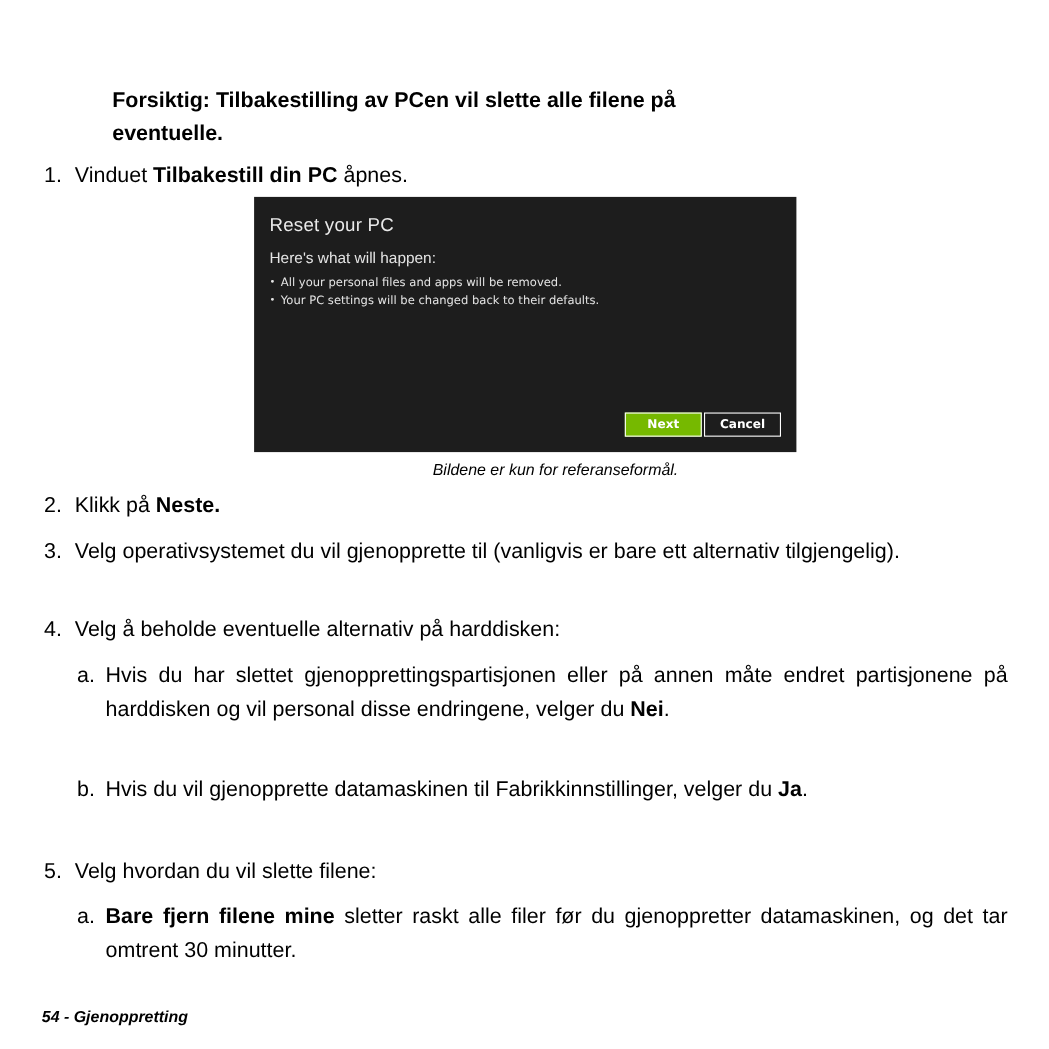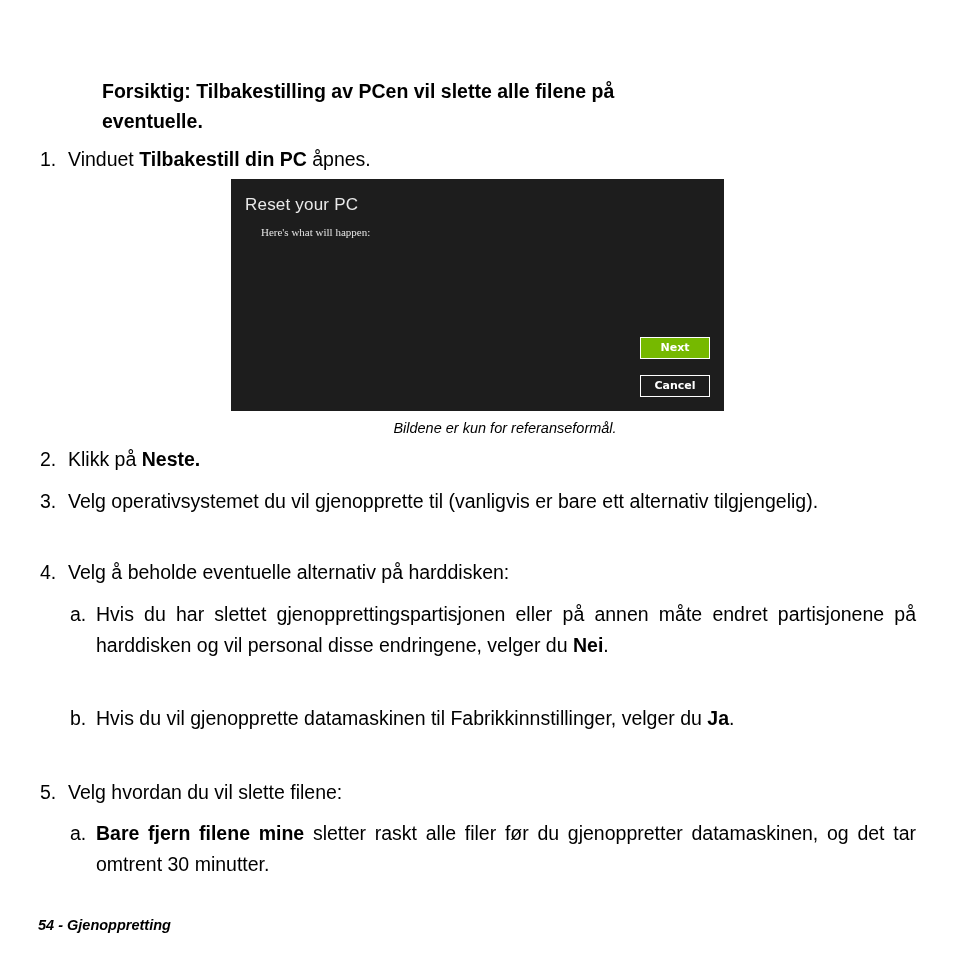--- a/index.html
+++ b/index.html
@@ -108,25 +108,25 @@
     left: 14px;
     top: 16px;
     font-size: 17px;
     color: #e9e9e9;
     font-weight: 300;
     letter-spacing: 0.2px;
     font-family: "Liberation Sans", sans-serif;
   }
   .win-sub {
     position: absolute;
-    left: 30px;
+    left: 14px;
     top: 47px;
-    font-size: 11px;
+    font-size: 14px;
     color: #e4e4e4;
-    font-family: Liberation Serif, serif;
+    font-family: Liberation Sans, sans-serif;
   }
   .win-bullets {
     position: absolute;
     left: 14px;
     top: 70px;
     font-size: 10.5px;
     color: #e4e4e4;
     font-family: "DejaVu Sans", sans-serif;
     line-height: 16px;
   }
@@ -136,22 +136,21 @@
     margin-right: 5px;
     font-size: 9px;
     vertical-align: 1px;
   }
 
   .btn-row {
     position: absolute;
     right: 14px;
     bottom: 14px;
     display: flex;
-    gap: 16px;
-    flex-direction: column;
+    gap: 2px;
   }
   .btn {
     box-sizing: border-box;
     min-width: 70px;
     height: 22px;
     line-height: 19px;
     text-align: center;
     font-size: 11px;
     font-weight: bold;
     border: 1px solid #ffffff;
@@ -208,20 +207,24 @@
       <span class="body nojust">
         <span>Vinduet </span><b>Tilbakestill din PC</b><span> åpnes.</span>
       </span>
     </div>
   </div>
 
   <div class="figure">
     <div class="winbox">
       <div class="win-title">Reset your PC</div>
       <div class="win-sub">Here's what will happen:</div>
+      <div class="win-bullets">
+        <div class="bl">All your personal files and apps will be removed.</div>
+        <div class="bl">Your PC settings will be changed back to their defaults.</div>
+      </div>
       <div class="btn-row">
         <div class="btn btn-next">Next</div>
         <div class="btn btn-cancel">Cancel</div>
       </div>
     </div>
   </div>
 
   <div class="fig-caption">Bildene er kun for referanseformål.</div>
 
   <div class="olist" style="top:444px;">

